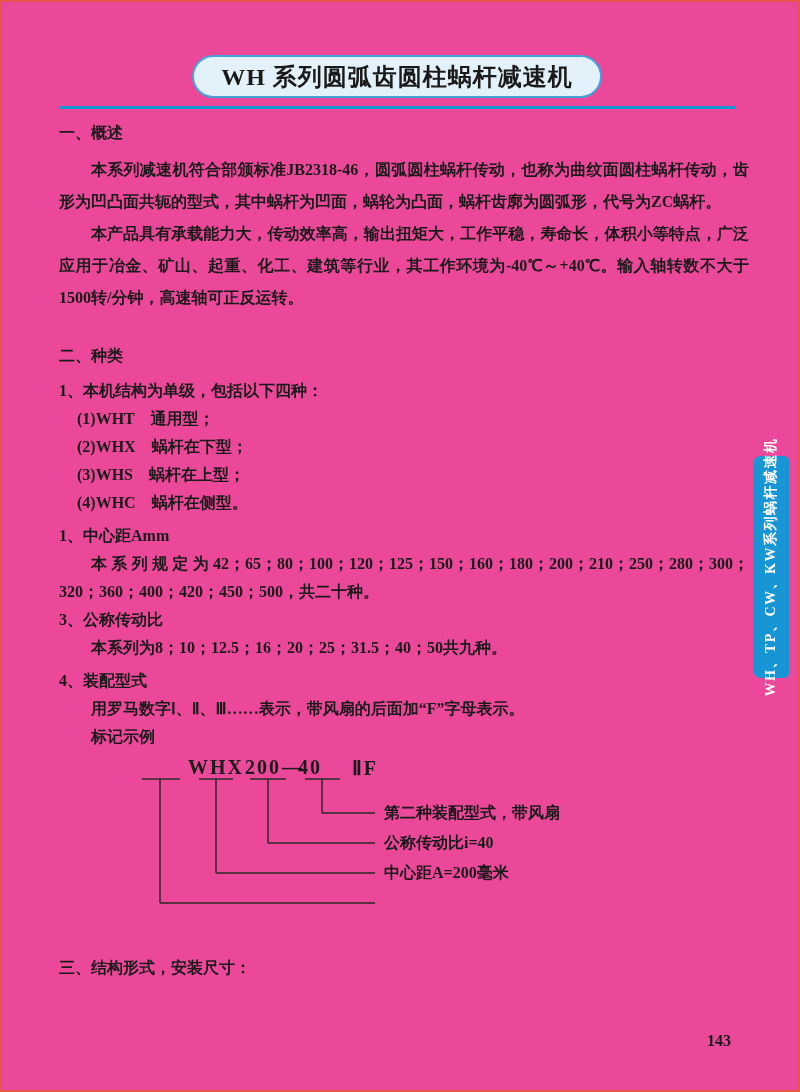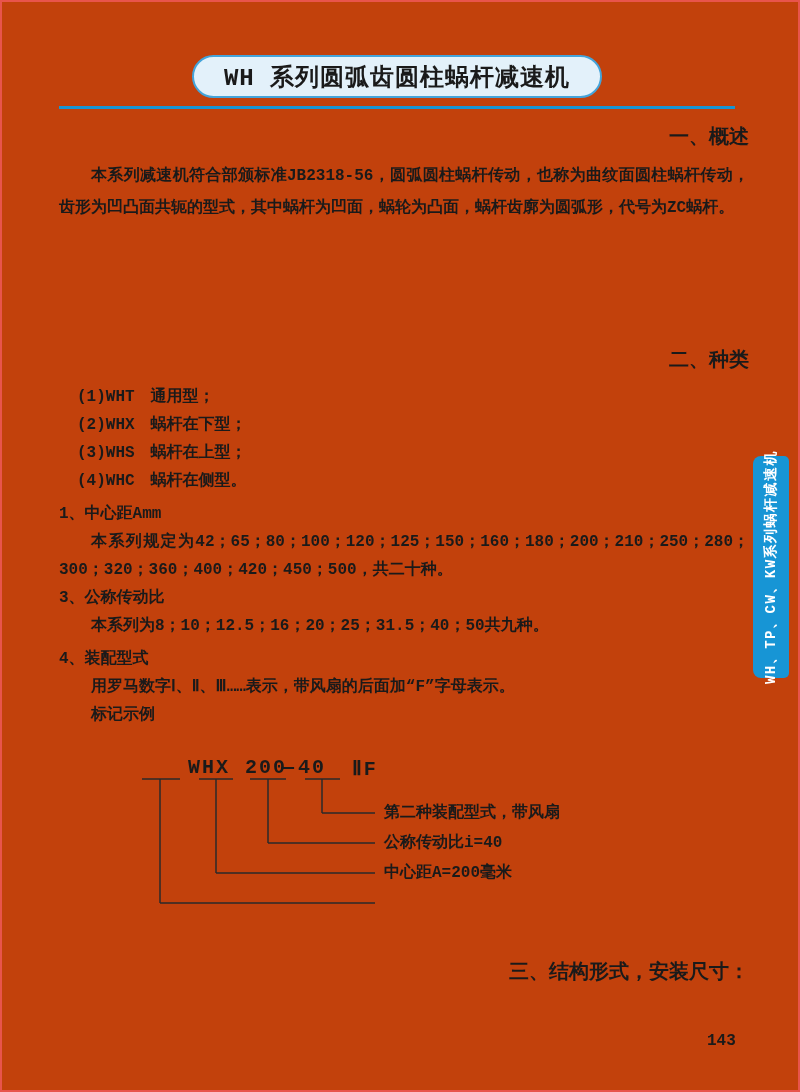--- a/index.html
+++ b/index.html
@@ -1,45 +1,45 @@
 <!DOCTYPE html>
 <html><head>
 <meta charset="utf-8">
 <style>
   * { margin: 0; padding: 0; box-sizing: border-box; }
   html, body { background: #ffffff; }
   .page {
     position: relative;
     width: 800px;
     height: 1092px;
-    background: #c2410c;
+    background: #ec4899;
     border: 2px solid #e8544c;
     overflow: hidden;
-    font-family: Liberation Mono, monospace;
+    font-family: Liberation Serif, serif;
     color: #1a1a1a;
     font-weight: 600;
   }
   .title-box {
     position: absolute;
     left: 190px; top: 53px;
     width: 410px; height: 43px;
     background: #e3f1fa;
     border: 2px solid #44a4da;
     border-radius: 22px;
     display: flex; align-items: center; justify-content: center;
     font-size: 24px; font-weight: 700; letter-spacing: 1px;
   }
   .title-rule {
     position: absolute;
     left: 57px; top: 104px;
     width: 676px; height: 3px;
     background: #1795d5;
   }
   .block { position: absolute; left: 57px; width: 690px; }
-  .h1 { font-size: 20px; font-weight: 700; text-align: right; }
+  .h1 { font-size: 16px; font-weight: 700; }
   .body-par {
     font-size: 16px; line-height: 32px;
     text-align: justify; text-indent: 2em;
   }
   .overview-block { top: 121px; }
   .overview-block .h1 { margin-bottom: 10px; }
   .types-block { top: 344px; }
   .types-block .h1 { margin-bottom: 10px; }
   .row { font-size: 16px; line-height: 28px; }
   .row.sub { padding-left: 18px; }
@@ -90,25 +90,27 @@
 
 <div class="page">
 
   <div class="title-box">
     <span>WH 系列圆弧齿圆柱蜗杆减速机</span>
   </div>
   <div class="title-rule"></div>
 
   <div class="block overview-block">
     <div class="h1">一、概述</div>
-    <p class="body-par">本系列减速机符合部颁标准JB2318-56，圆弧圆柱蜗杆传动，也称为曲纹面圆柱蜗杆传动，齿形为凹凸面共轭的型式，其中蜗杆为凹面，蜗轮为凸面，蜗杆齿廓为圆弧形，代号为ZC蜗杆。</p>
+    <p class="body-par">本系列减速机符合部颁标准JB2318-46，圆弧圆柱蜗杆传动，也称为曲纹面圆柱蜗杆传动，齿形为凹凸面共轭的型式，其中蜗杆为凹面，蜗轮为凸面，蜗杆齿廓为圆弧形，代号为ZC蜗杆。</p>
+    <p class="body-par">本产品具有承载能力大，传动效率高，输出扭矩大，工作平稳，寿命长，体积小等特点，广泛应用于冶金、矿山、起重、化工、建筑等行业，其工作环境为-40℃～+40℃。输入轴转数不大于1500转/分钟，高速轴可正反运转。</p>
   </div>
 
   <div class="block types-block">
     <div class="h1">二、种类</div>
+    <div class="row">1、本机结构为单级，包括以下四种：</div>
     <div class="row sub">(1)WHT　通用型；</div>
     <div class="row sub">(2)WHX　蜗杆在下型；</div>
     <div class="row sub">(3)WHS　蜗杆在上型；</div>
     <div class="row sub">(4)WHC　蜗杆在侧型。</div>
     <div class="row gap-top">1、中心距Amm</div>
     <div class="row ind">本系列规定为42；65；80；100；120；125；150；160；180；200；210；250；280；300；320；360；400；420；450；500，共二十种。</div>
     <div class="row">3、公称传动比</div>
     <div class="row ind">本系列为8；10；12.5；16；20；25；31.5；40；50共九种。</div>
     <div class="row gap-top">4、装配型式</div>
     <div class="row ind">用罗马数字Ⅰ、Ⅱ、Ⅲ……表示，带风扇的后面加“F”字母表示。</div>

